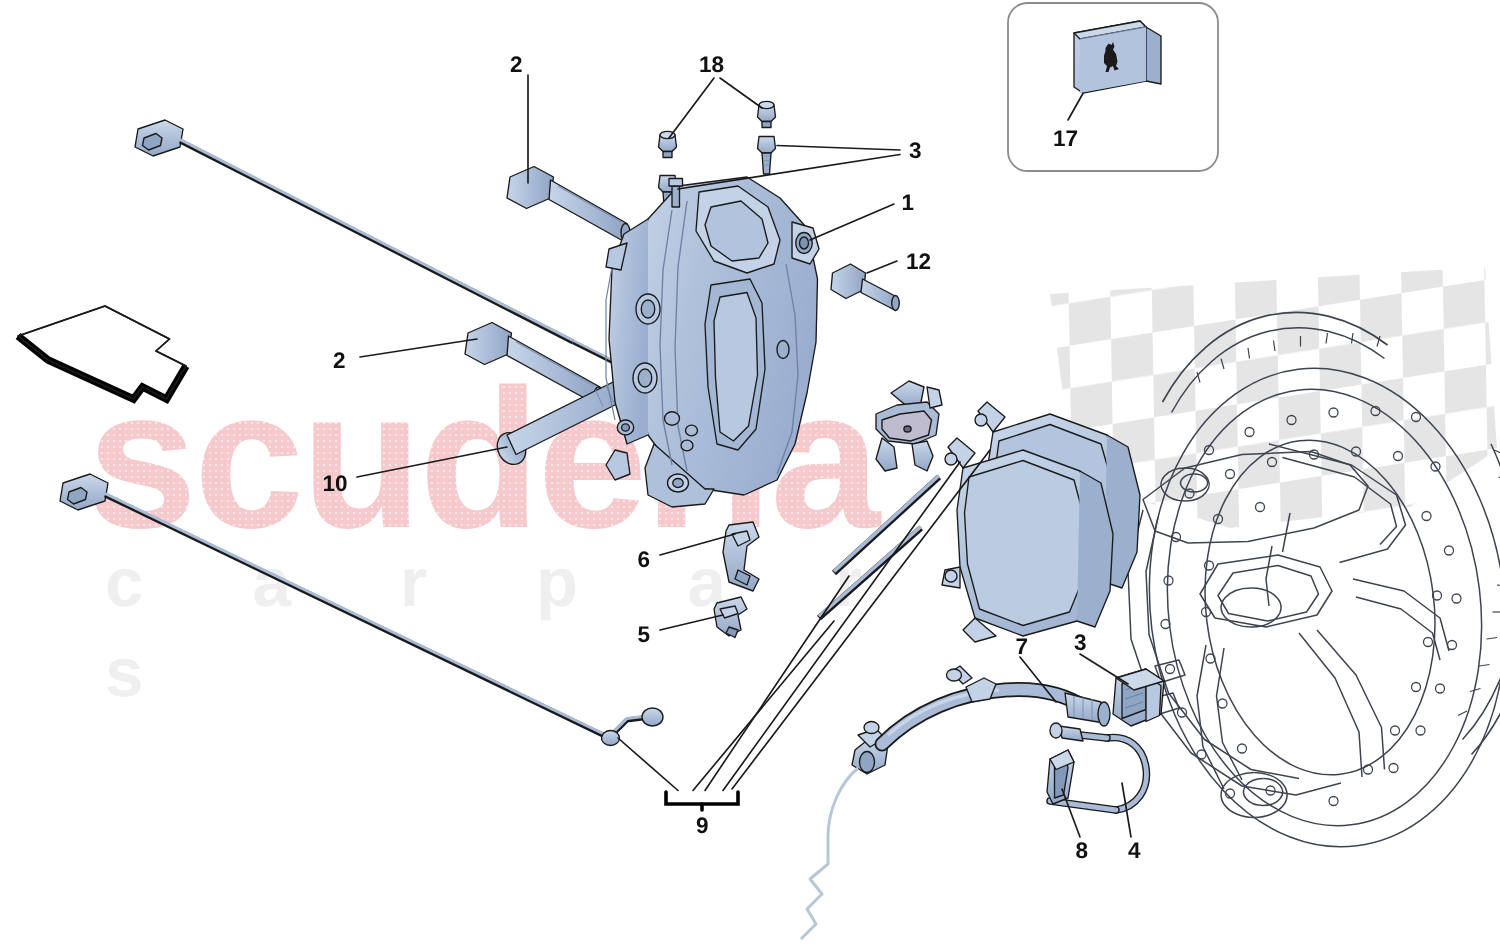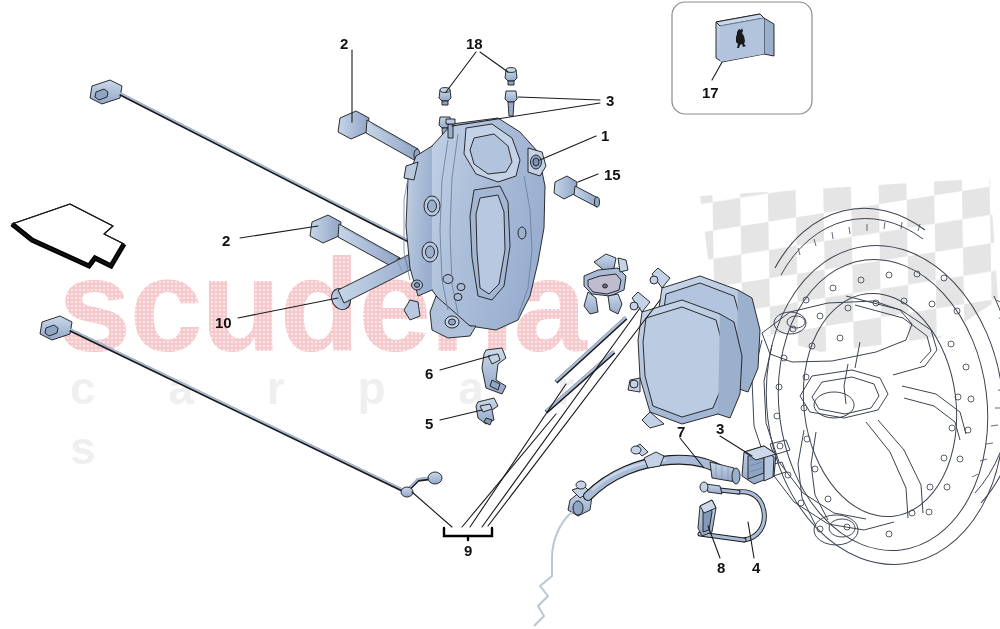--- a/index.html
+++ b/index.html
@@ -488,21 +488,21 @@
         <path d="M737,32 l2,-3 l2,1 l1,-2 l1,3 l-1,2 l2,3 l1,5 l-1,3 l2,2 l-3,1 l-1,-3
                  l-2,1 l-1,3 l-2,0 l1,-4 l-2,-2 l0,-5 l1,-3 z"></path>
       </g>
     </g>
   </svg>
 
   <div class="lbl" style="left:340px;top:36px">2</div>
   <div class="lbl" style="left:466px;top:36px">18</div>
   <div class="lbl" style="left:606px;top:93px">3</div>
   <div class="lbl" style="left:601px;top:128px">1</div>
-  <div class="lbl" style="left:604px;top:167px">15</div>
+  <div class="lbl" style="left:604px;top:167px">12</div>
   <div class="lbl" style="left:222px;top:233px">2</div>
   <div class="lbl" style="left:215px;top:315px">10</div>
   <div class="lbl" style="left:425px;top:366px">6</div>
   <div class="lbl" style="left:425px;top:416px">5</div>
   <div class="lbl" style="left:464px;top:543px">9</div>
   <div class="lbl" style="left:677px;top:424px">7</div>
   <div class="lbl" style="left:716px;top:421px">3</div>
   <div class="lbl" style="left:717px;top:560px">8</div>
   <div class="lbl" style="left:752px;top:560px">4</div>
   <div class="lbl" style="left:702px;top:85px">17</div>

